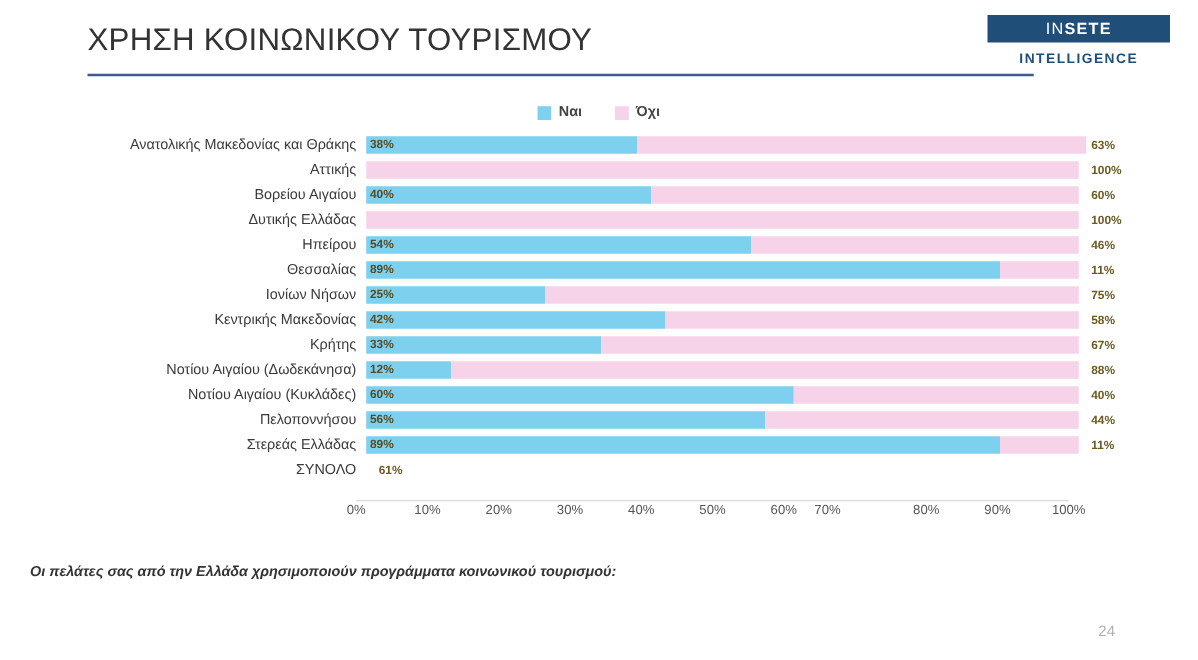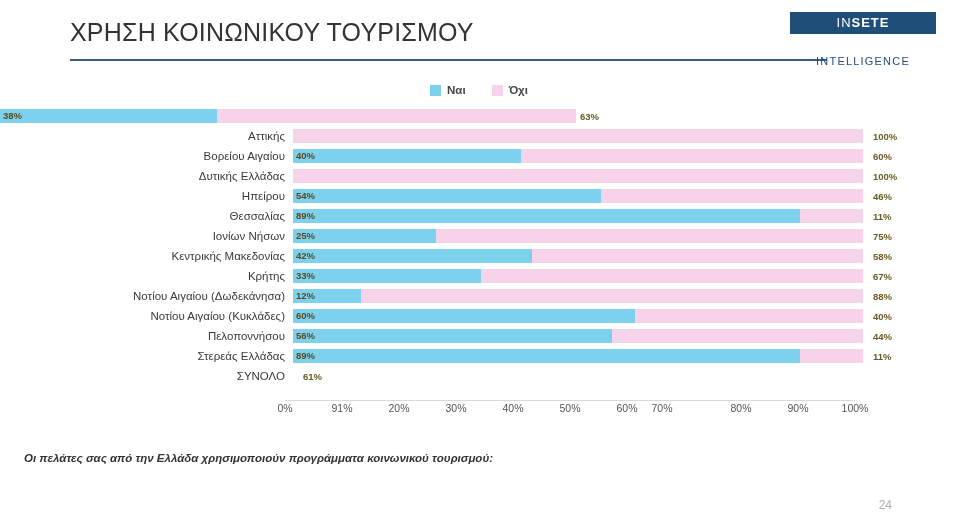--- a/index.html
+++ b/index.html
@@ -49,24 +49,24 @@
     background: #1f4e79;
     color: #ffffff;
     font-size: 13px;
     font-weight: 700;
     letter-spacing: 1px;
     padding: 4px 0 5px 0;
     line-height: 1;
   }
   .logo-main .light { font-weight: 400; }
   .logo-sub {
-    margin-top: 21px;
+    margin-top: 7px;
     color: #1f4e79;
     font-size: 11px;
-    font-weight: 400;
+    font-weight: 700;
     letter-spacing: 1.2px;
   }
 
   
   .legend {
     position: absolute;
     left: 0;
     top: 84px;
     width: 958px;
     display: flex;
@@ -195,20 +195,21 @@
       <span>Ναι</span>
     </div>
     <div class="legend-item">
       <span class="legend-swatch" style="background: rgb(247, 211, 234);"></span>
       <span>Όχι</span>
     </div>
   </div>
 
 <div class="chart" id="chart">
     <div class="row">
+      <div class="cat-label">Ανατολικής Μακεδονίας και Θράκης</div>
       <div class="bar-area">
         <div class="seg yes" style="width: 216.6px;"></div>
         <div class="inbar-label yes">38%</div>
         <div class="seg no" style="left: 216.6px; width: 359.1px;"></div>
       </div>
       <div class="right-label">63%</div>
     </div>
     <div class="row">
       <div class="cat-label">Αττικής</div>
       <div class="bar-area">
@@ -315,21 +316,21 @@
     </div>
     <div class="row">
       <div class="cat-label">ΣΥΝΟΛΟ</div>
       <div class="right-label">61%</div>
     </div>
   </div>
 
 <div class="axis-line"></div>
 <div class="axis" id="axis">
     <div class="axis-tick" style="left: 0px;">0%</div>
-    <div class="axis-tick" style="left: 57px;">91%</div>
+    <div class="axis-tick" style="left: 57px;">10%</div>
     <div class="axis-tick" style="left: 114px;">20%</div>
     <div class="axis-tick" style="left: 171px;">30%</div>
     <div class="axis-tick" style="left: 228px;">40%</div>
     <div class="axis-tick" style="left: 285px;">50%</div>
     <div class="axis-tick" style="left: 342px;">60%</div>
     <div class="axis-tick" style="left: 377px;">70%</div>
     <div class="axis-tick" style="left: 456px;">80%</div>
     <div class="axis-tick" style="left: 513px;">90%</div>
     <div class="axis-tick" style="left: 570px;">100%</div>
   </div>

